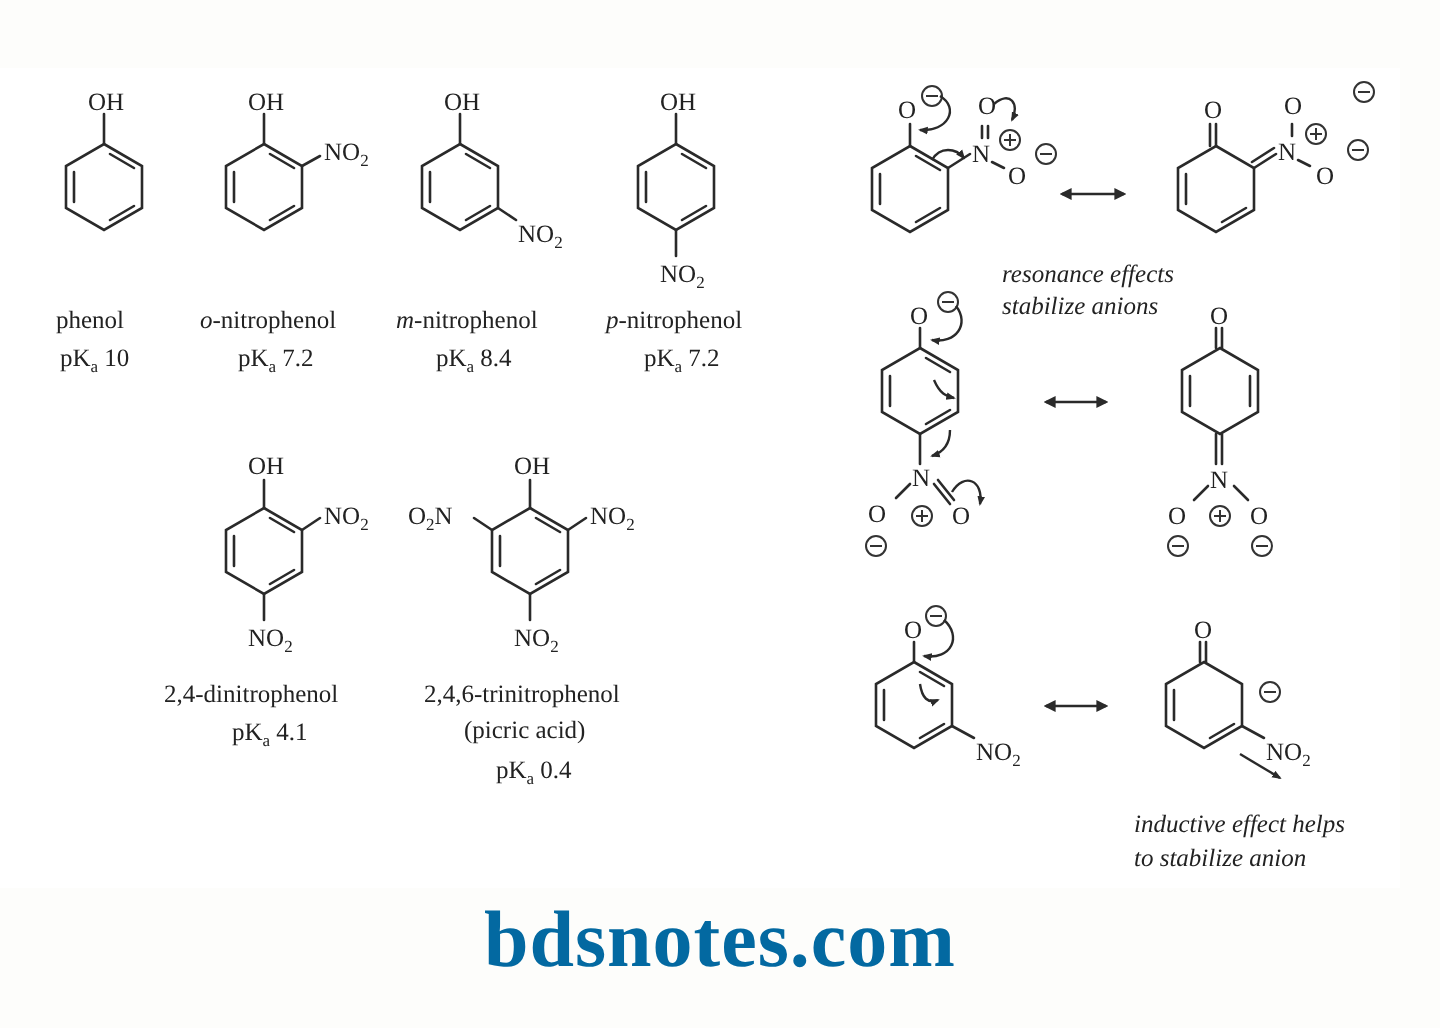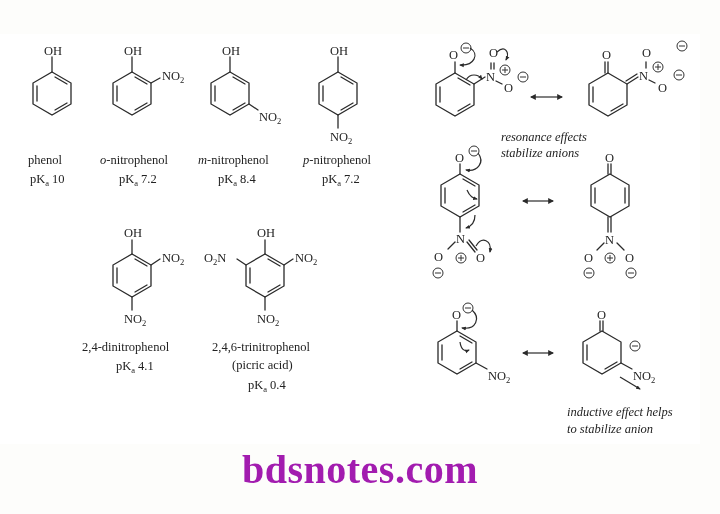--- a/index.html
+++ b/index.html
@@ -19,21 +19,21 @@
   .atom { font-size: 12.5px; }
   .sub { font-size: 8.5px; }
   .ital { font-style: italic; }
   .note { font-size: 12.5px; font-style: italic; }
   .bond { stroke: #2a2a2a; stroke-width: 1.3; fill: none; stroke-linecap: round; }
   .arrow { stroke: #2a2a2a; stroke-width: 1.2; fill: none; }
   .charge { stroke: #333; stroke-width: 1; fill: #fff; }
   #watermark {
     position: absolute; left: 0; width: 720px; top: 446px; text-align: center;
     font-family: "Liberation Serif", "DejaVu Serif", serif;
-    font-size: 40px; font-weight: bold; color: #a21caf; letter-spacing: 0.5px;
+    font-size: 40px; font-weight: bold; color: #0369a1; letter-spacing: 0.5px;
   }
 </style>
 </head>
 <body>
 
 <div id="panel"></div>
 
 <svg id="diagram" viewBox="0 0 720 514" xmlns="http://www.w3.org/2000/svg">
   <defs>
     <marker id="ah" viewBox="0 0 10 10" refX="8" refY="5" markerWidth="5" markerHeight="5" orient="auto-start-reverse">

